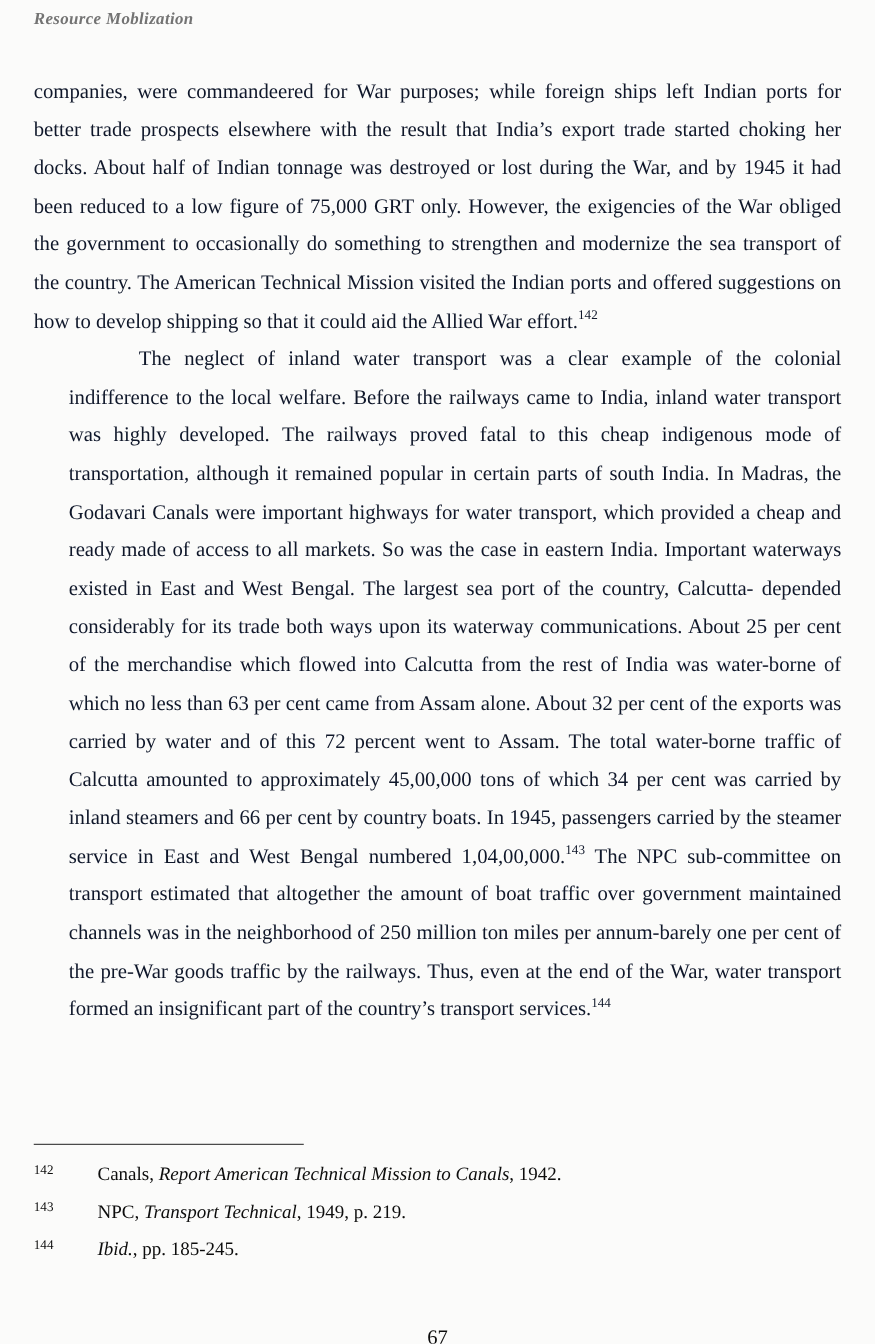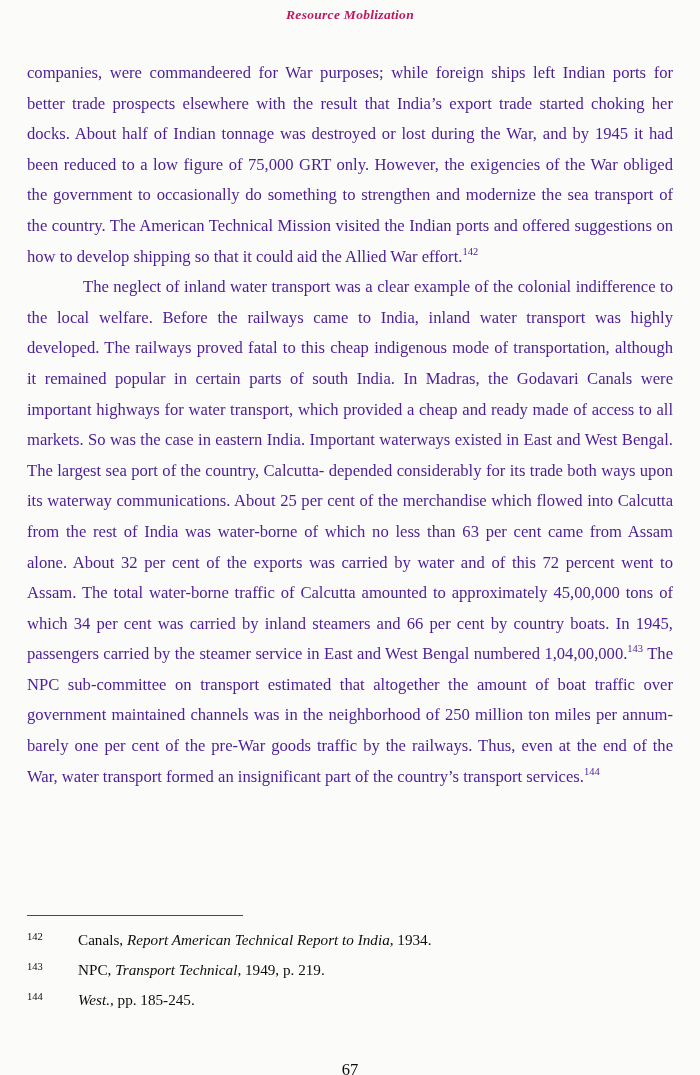--- a/index.html
+++ b/index.html
@@ -21,48 +21,49 @@
     position: absolute;
     inset: 0;
   }
 
   
   .running-header {
     position: absolute;
     top: 7px;
     left: 27px;
     right: 27px;
-    text-align: center;
+    text-align: left;
     font-family: "Liberation Serif", "DejaVu Serif", serif;
     font-style: italic;
     font-weight: 700;
     font-size: 13.5px;
     letter-spacing: 0.3px;
-    color: #be185d;
+    color: #737373;
   }
 
   
   .body-block {
     position: absolute;
     top: 58px;
     left: 27px;
     width: 646px;
   }
 
   p.para {
     margin: 0;
     font-size: 16.6px;
     line-height: 30.6px;
     text-align: justify;
     text-justify: inter-word;
-    color: #4c1d95;
+    color: #0f172a;
     hyphens: none;
   }
   p.para.indent {
     text-indent: 56px;
+    margin-left: 28px;
   }
 
   sup.fn-ref {
     font-size: 10.5px;
     vertical-align: super;
     line-height: 0;
   }
 
   
   .footnotes {
@@ -124,30 +125,30 @@
     <p class="para indent"><span>The neglect of inland water transport was a clear example of the colonial indifference to the local welfare. Before the railways came to India, inland water transport was highly developed. The railways proved fatal to this cheap indigenous mode of transportation, although it remained popular in certain parts of south India. In Madras, the Godavari Canals were important highways for water transport, which provided a cheap and ready made of access to all markets. So was the case in eastern India. Important waterways existed in East and West Bengal. The largest sea port of the country, Calcutta- depended considerably for its trade both ways upon its waterway communications. About 25 per cent of the merchandise which flowed into Calcutta from the rest of India was water-borne of which no less than 63 per cent came from Assam alone. About 32 per cent of the exports was carried by water and of this 72 percent went to Assam. The total water-borne traffic of Calcutta amounted to approximately 45,00,000 tons of which 34 per cent was carried by inland steamers and 66 per cent by country boats. In 1945, passengers carried by the steamer service in East and West Bengal numbered 1,04,00,000.</span><sup class="fn-ref">143</sup><span> The NPC sub-committee on transport estimated that altogether the amount of boat traffic over government maintained channels was in the neighborhood of 250 million ton miles per annum-barely one per cent of the pre-War goods traffic by the railways. Thus, even at the end of the War, water transport formed an insignificant part of the country’s transport services.</span><sup class="fn-ref">144</sup></p>
 
   </div>
 
   <div class="footnotes">
 
     <div class="fn-rule"></div>
 
     <div class="fn-item">
       <span class="fn-num">142</span>
-      <span class="fn-text"><span>Canals, </span><i>Report American Technical Report to India</i><span>, 1934.</span></span>
+      <span class="fn-text"><span>Canals, </span><i>Report American Technical Mission to Canals</i><span>, 1942.</span></span>
     </div>
 
     <div class="fn-item">
       <span class="fn-num">143</span>
       <span class="fn-text"><span>NPC, </span><i>Transport Technical</i><span>, 1949, p. 219.</span></span>
     </div>
 
     <div class="fn-item">
       <span class="fn-num">144</span>
-      <span class="fn-text"><span></span><i>West.</i><span>, pp. 185-245.</span></span>
+      <span class="fn-text"><span></span><i>Ibid.</i><span>, pp. 185-245.</span></span>
     </div>
 
   </div>
 
   <div class="page-number">67</div>
 
 </div>
 
 </body></html>

